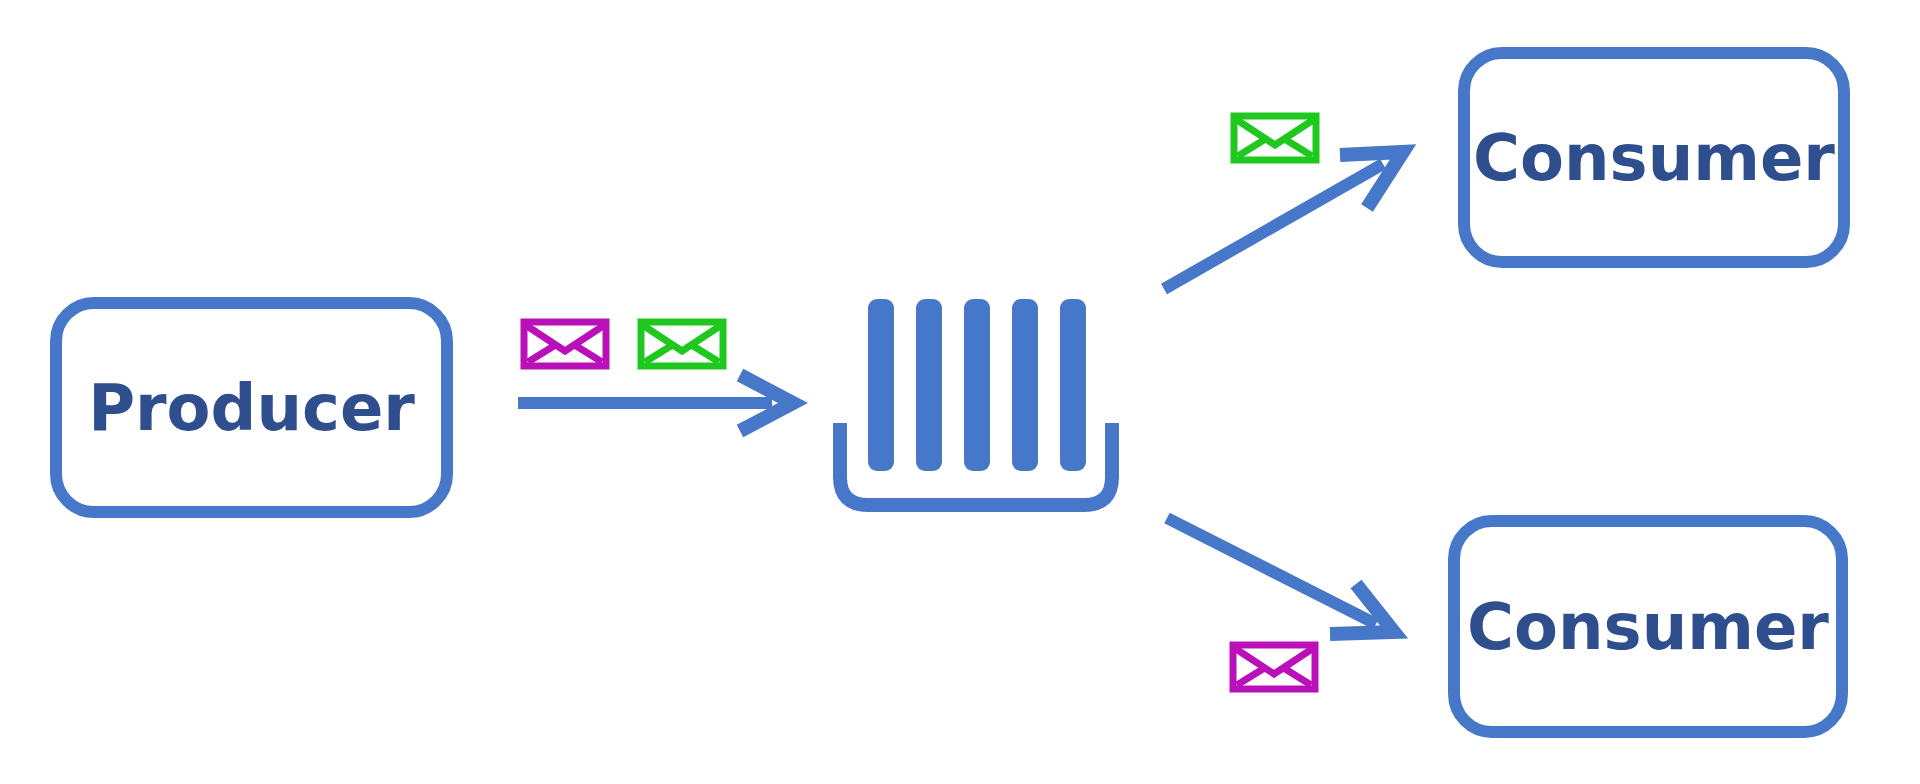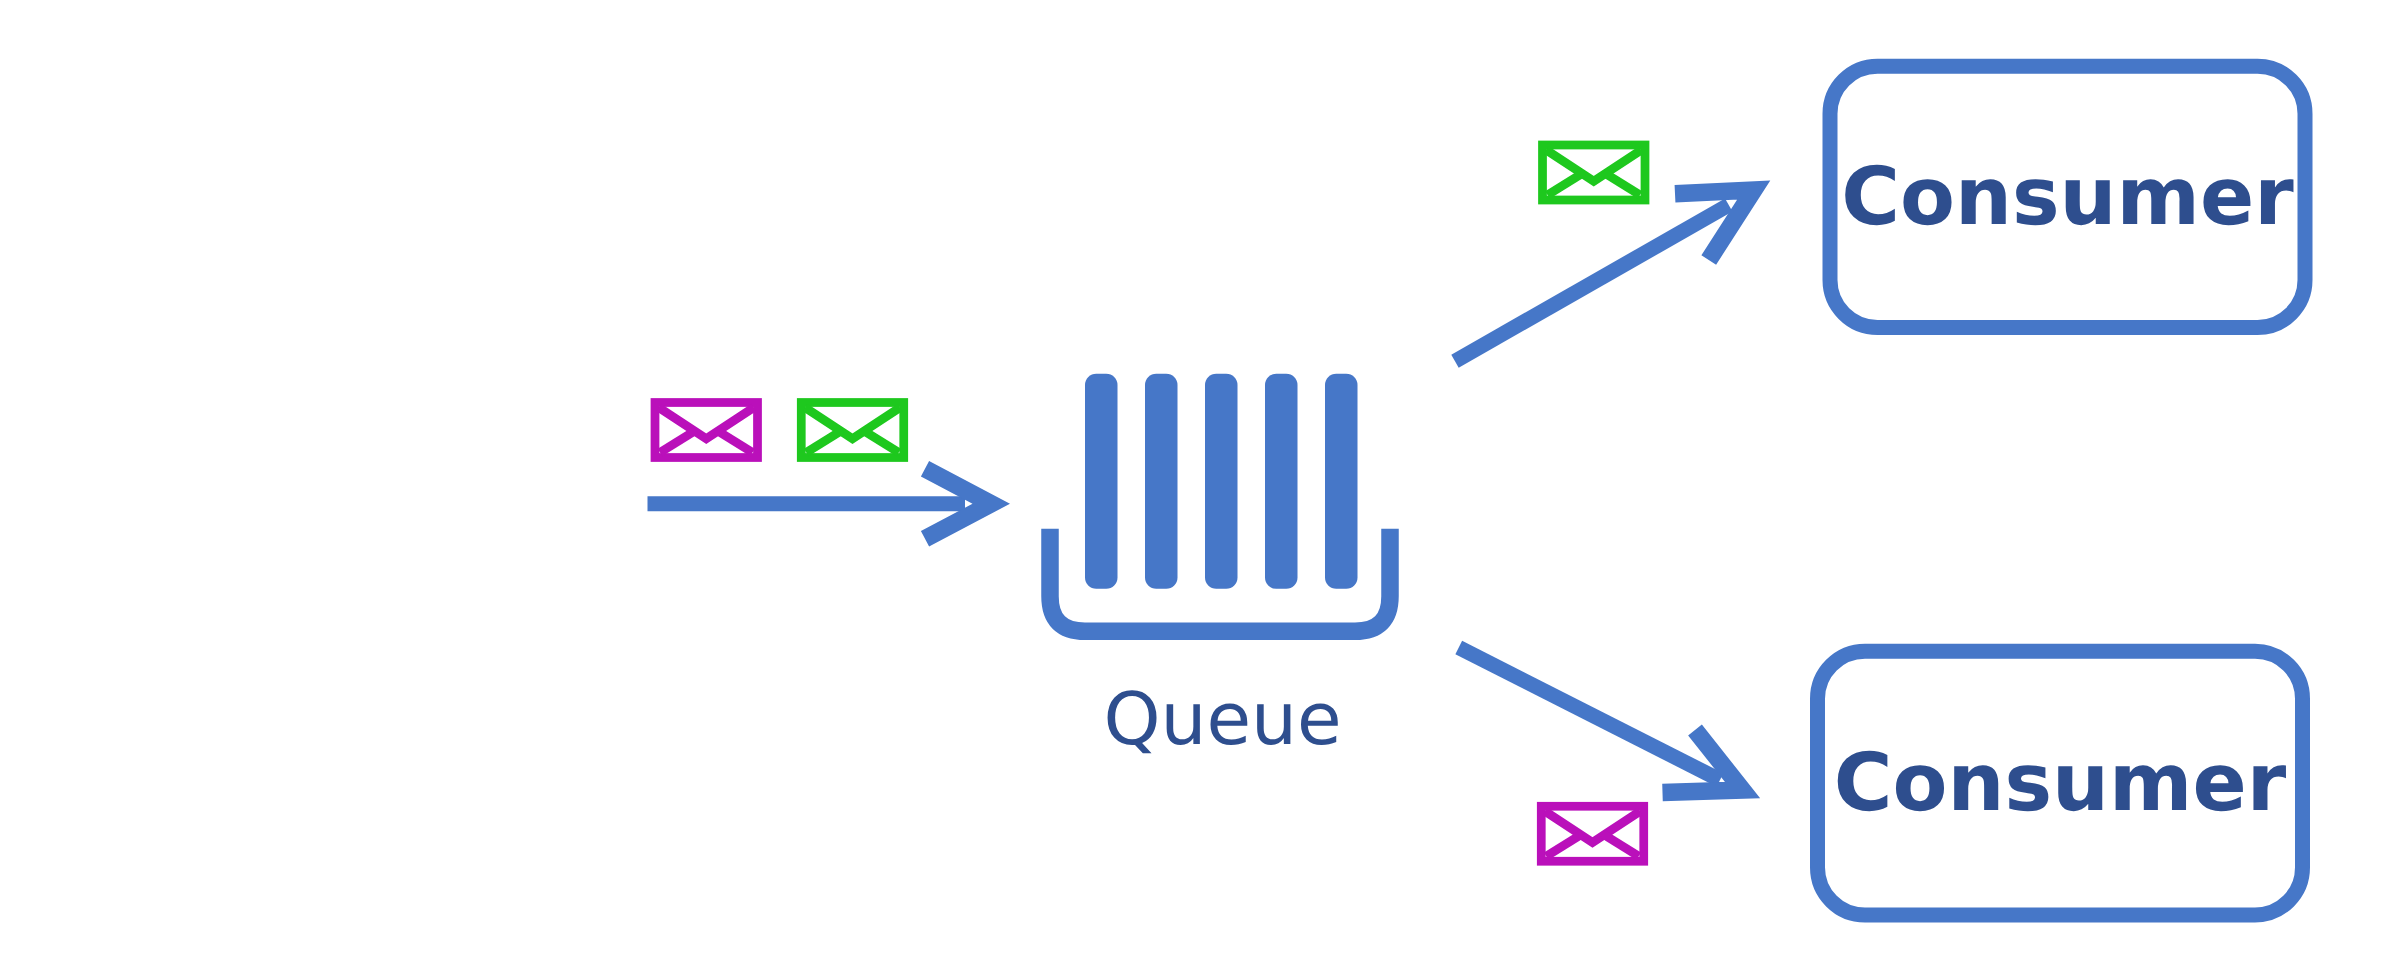--- a/index.html
+++ b/index.html
@@ -67,30 +67,32 @@
           <rect x="868" y="299" width="26" height="172" rx="9"></rect>
           <rect x="916" y="299" width="26" height="172" rx="9"></rect>
           <rect x="964" y="299" width="26" height="172" rx="9"></rect>
           <rect x="1012" y="299" width="26" height="172" rx="9"></rect>
           <rect x="1060" y="299" width="26" height="172" rx="9"></rect>
         </g>
       <path class="stroke-blue" fill="none" stroke-width="14" d="M840 423 L840 477 Q840 505 868 505 L1084 505 Q1112 505 1112 477 L1112 423"></path>
     </g>
   </svg>
 
+  <div class="node" id="producer">
+    <span class="node-label">Producer</span>
+  </div>
 
   <div class="node" id="consumer-top">
     <span class="node-label">Consumer</span>
   </div>
 
   <div class="node" id="consumer-bottom">
     <span class="node-label">Consumer</span>
   </div>
 
-  <div id="queue-label">Queue</div>
 
   <svg class="envelope stroke-magenta" style="left:520px;top:318px" width="90" height="52" viewBox="0 0 90 52">
     <g>
         <rect x="4" y="4" width="82" height="44"></rect>
         <path d="M7 8 L45 33 L83 8"></path>
         <path d="M8 44 L37 26"></path>
         <path d="M82 44 L53 26"></path>
       </g>
   </svg>
 

